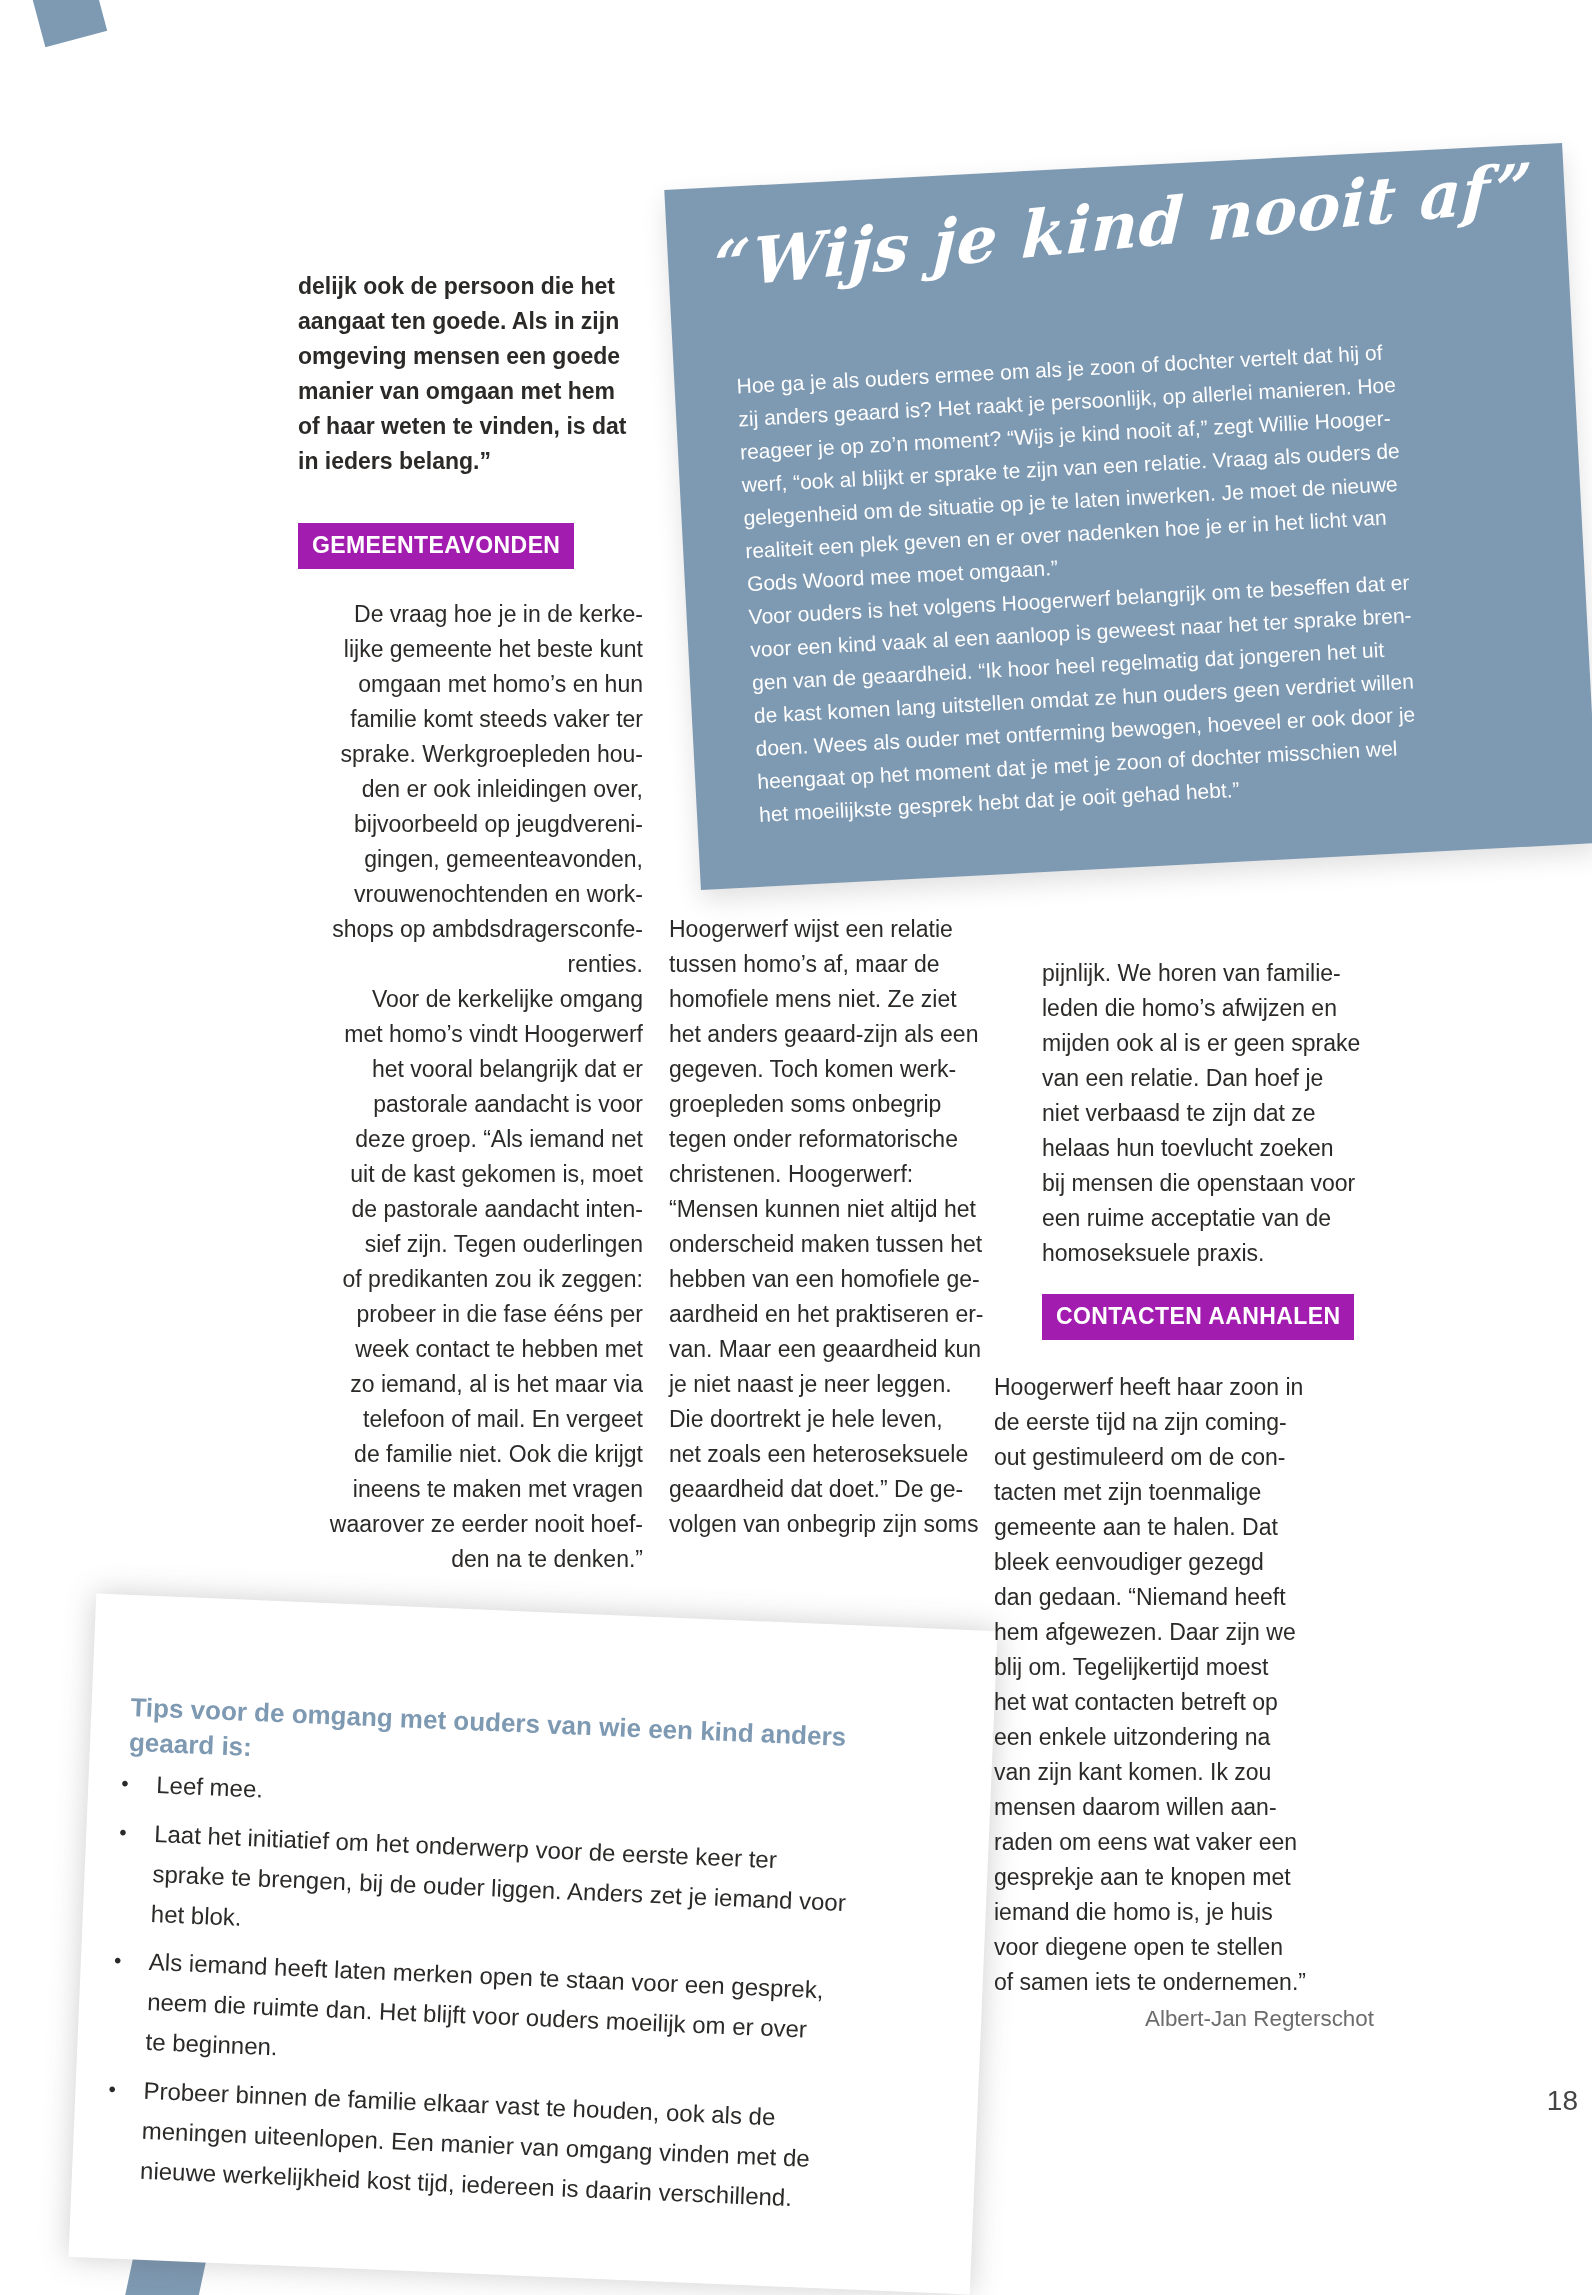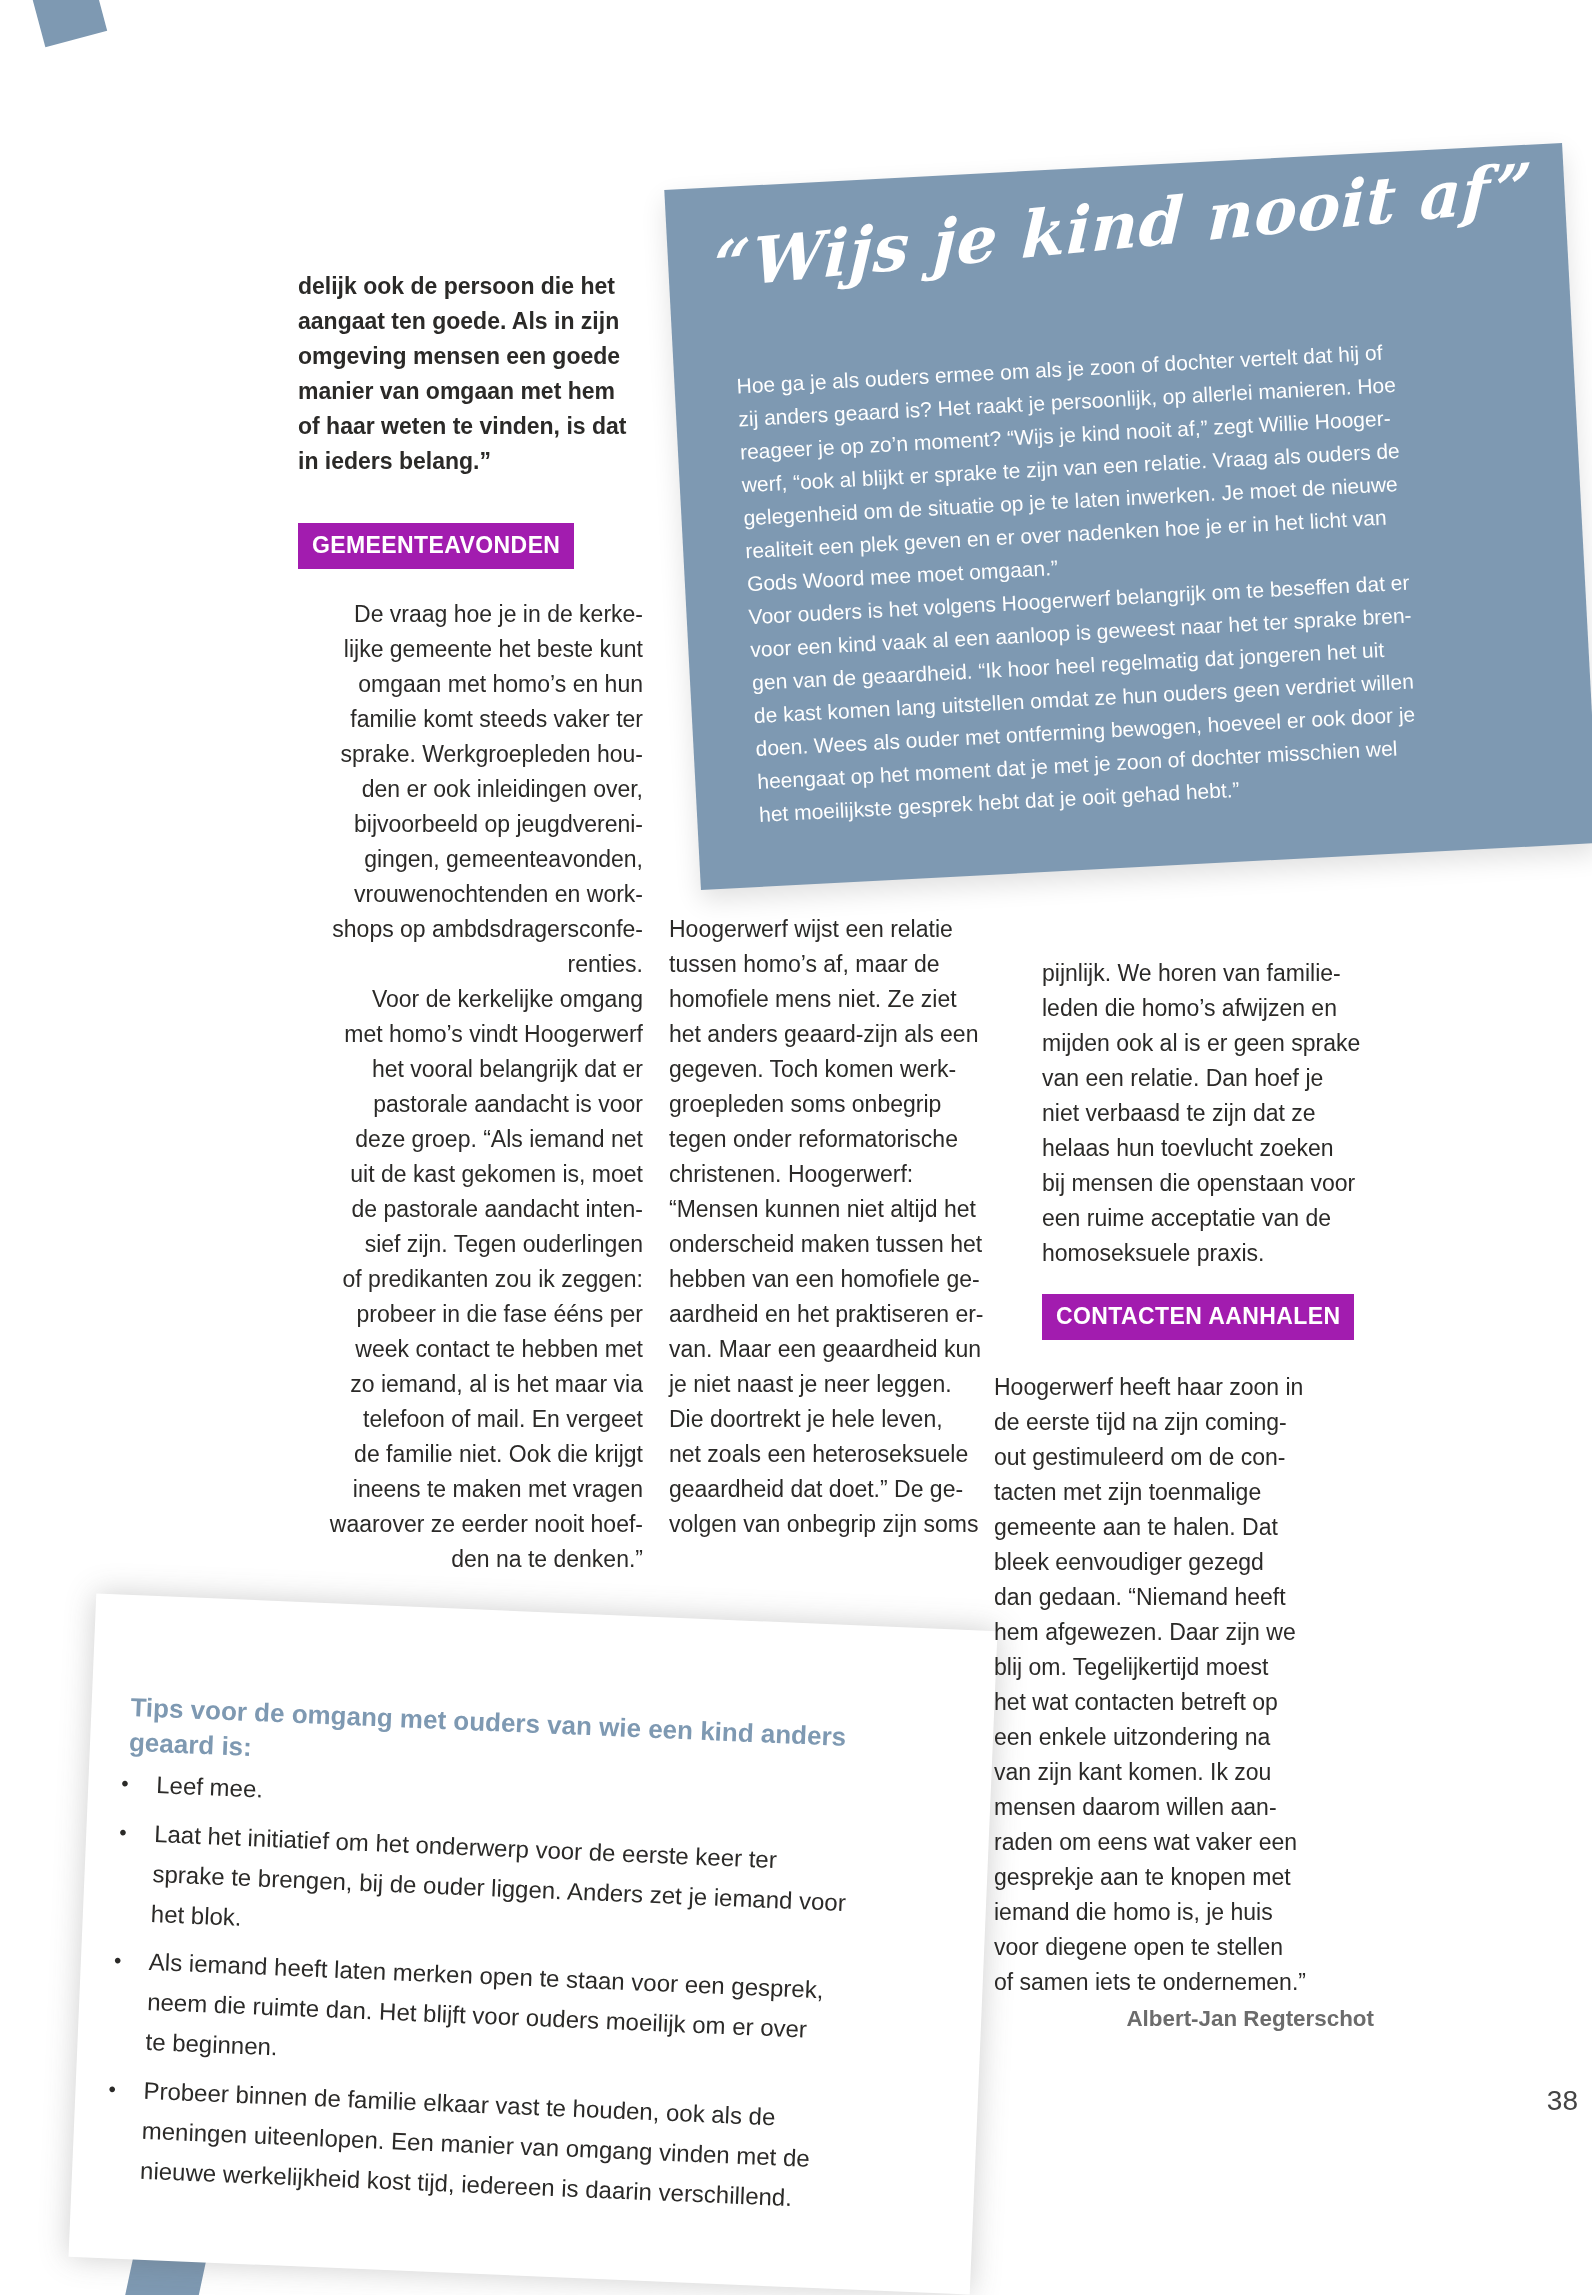--- a/index.html
+++ b/index.html
@@ -95,21 +95,20 @@
 
   .byline {
     position: absolute;
     left: 1042px; top: 2006px;
     width: 332px;
     margin: 0;
     text-align: right;
     font-size: 22.4px;
     color: #6c6c6c;
     z-index: 3;
-    font-weight: bold;
   }
 
   .page-number {
     position: absolute;
     right: 14px; top: 2085px;
     font-size: 28px;
     color: #444444;
     z-index: 3;
   }
 
@@ -266,21 +265,21 @@
 van zijn kant komen. Ik zou
 mensen daarom willen aan-
 raden om eens wat vaker een
 gesprekje aan te knopen met
 iemand die homo is, je huis
 voor diegene open te stellen
 of samen iets te ondernemen.”</p>
 
   <p class="byline">Albert-Jan Regterschot</p>
 
-  <div class="page-number">38</div>
+  <div class="page-number">18</div>
 
   <section class="tips-box">
     <h2 class="tips-heading">Tips voor de omgang met ouders van wie een kind anders
 geaard is:</h2>
     <ul class="tips-list">
       <li>
         <span class="tip-marker">•</span>
         <span class="tip-text">Leef mee.</span>
       </li>
       <li>

